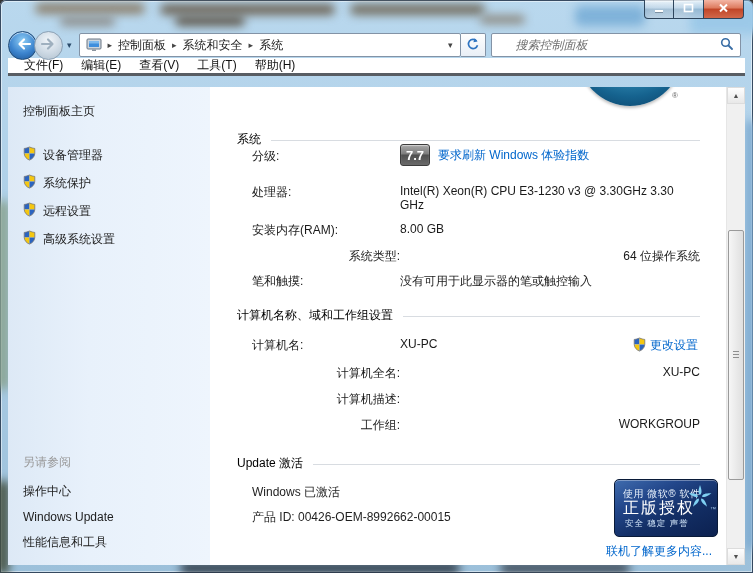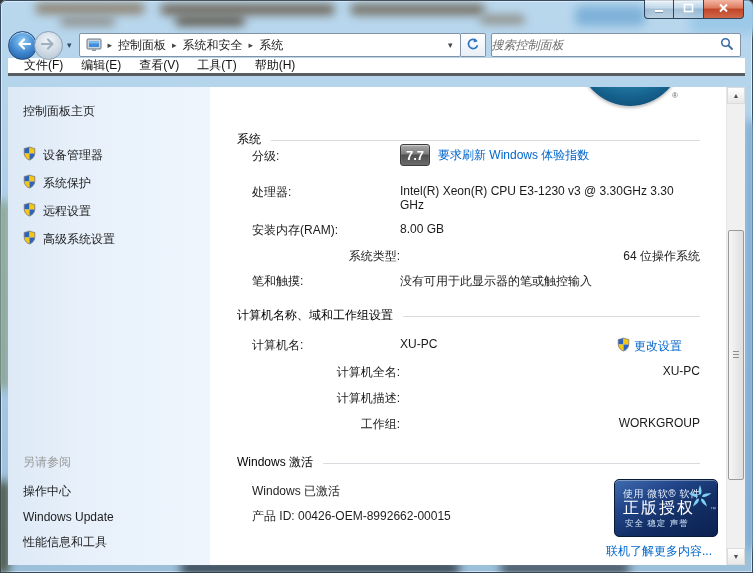--- a/index.html
+++ b/index.html
@@ -38,21 +38,21 @@
                 border:1px solid #8393a6; border-radius:2px;
                 display:flex; align-items:center; overflow:hidden; }
   .crumb-sep { font-size:9px; color:#444; padding:0 6px; }
   .crumb { color:#1a1a1a; }
   .addr-caret { margin-left:auto; font-size:9px; color:#444; padding:0 7px; }
   .refreshbtn { width:25px; height:24px; border:1px solid #8393a6; border-left:none;
                 border-radius:0 2px 2px 0; background:linear-gradient(#fefefe,#e9eff6);
                 display:flex; align-items:center; justify-content:center; }
   .searchbox { margin-left:5px; flex:1; height:24px; background:#fff; margin-right:4px;
                border:1px solid #8393a6; border-radius:2px; display:flex; align-items:center; }
-  .searchbox input { flex:1; border:none; outline:none; height:20px; padding-left:0;
+  .searchbox input { flex:1; border:none; outline:none; height:20px; padding-left:24px;
                      font:italic 12px "Liberation Sans",sans-serif; color:#555; background:transparent; }
   .searchbox input::placeholder { color:#6f6f6f; font-style:italic; }
   .search-ico { margin:0 7px; flex:none; }
 
   
   .menubar { position:absolute; top:58px; left:8px; width:737px; height:18px;
              background:#fff; border-bottom:3px solid #585d63;
              display:flex; align-items:center; z-index:4; }
   .menu-item { padding:4px 9px; color:#111; }
   .menu-item:first-child { margin-left:7px; }
@@ -91,21 +91,21 @@
                border:1px solid #3c3c3c; color:#fff; font-weight:bold; font-size:13px;
                display:flex; align-items:center; justify-content:center;
                background:linear-gradient(180deg,#a8a8a8 0%,#7d7d7d 45%,#4f4f4f 50%,#6a6a6a 100%);
                box-shadow:inset 0 1px 1px rgba(255,255,255,.5); }
   .row-proc { margin-top:10px; }
   .row-m10 { margin-top:10px; }
   .row-m9 { margin-top:9px;text-align:right; }
   .row-m8 { margin-top:8px; }
   .hdr2 { margin-top:17px; }
   .row1-flex { display:flex; }
-  .chg { margin-left:auto; display:flex; align-items:flex-end; gap:4px; margin-right:18px; }
+  .chg { margin-left:auto; display:flex; align-items:flex-start; gap:4px; margin-right:2px;font-family:Liberation Serif, serif; }
   .hdr3 { margin-top:21px; }
   .act-status { margin-left:15px; margin-top:12px; }
   .act-pid { margin-left:15px; margin-top:8px; }
 
   .genuine-wrap { position:absolute; top:392px; right:8px; width:112px; }
   .gbadge { width:104px; height:58px; margin-left:auto; border-radius:5px; position:relative;
             border:1px solid #091a38; color:#fff; overflow:hidden;
             background:linear-gradient(155deg,#3f6cae 0%,#23478b 30%,#132f66 60%,#0c2150 100%);
             box-shadow:inset 0 1px 0 rgba(255,255,255,.35); }
   .g1 { position:absolute; left:8px; top:7px; font-size:10px; color:#e8f1fb; letter-spacing:.5px; }
@@ -347,21 +347,21 @@
       <div class="kv row-m9">
         <span class="label">计算机描述:</span>
         <span class="value"></span>
       </div>
       <div class="kv row-m9">
         <span class="label">工作组:</span>
         <span class="value">WORKGROUP</span>
       </div>
 
       <div class="sec-header hdr3">
-        <span>Windows 激活</span>
+        <span>Update 激活</span>
         <span class="rule"></span>
       </div>
       <div class="act-status">Windows 已激活</div>
       <div class="act-pid">产品 ID: 00426-OEM-8992662-00015</div>
 
       <div class="genuine-wrap">
         <div class="gbadge">
           <span class="g1">使用 微软® 软件</span>
           <span class="g2">正版授权</span>
           <span class="g3">安全 稳定 声誉</span>

